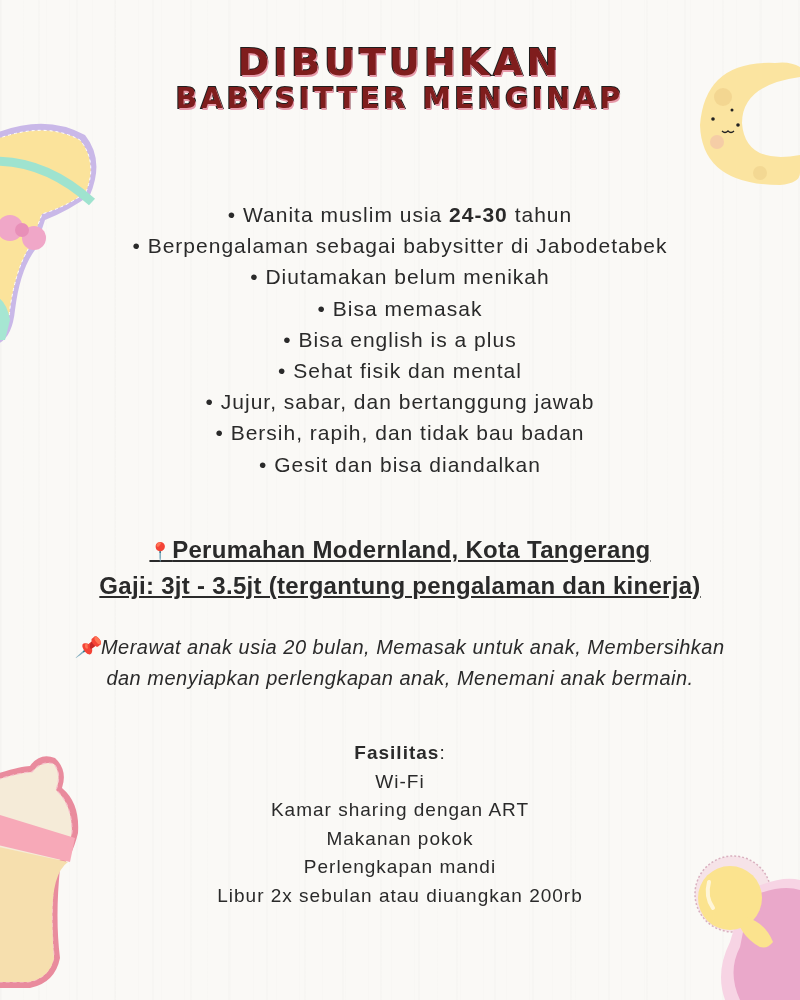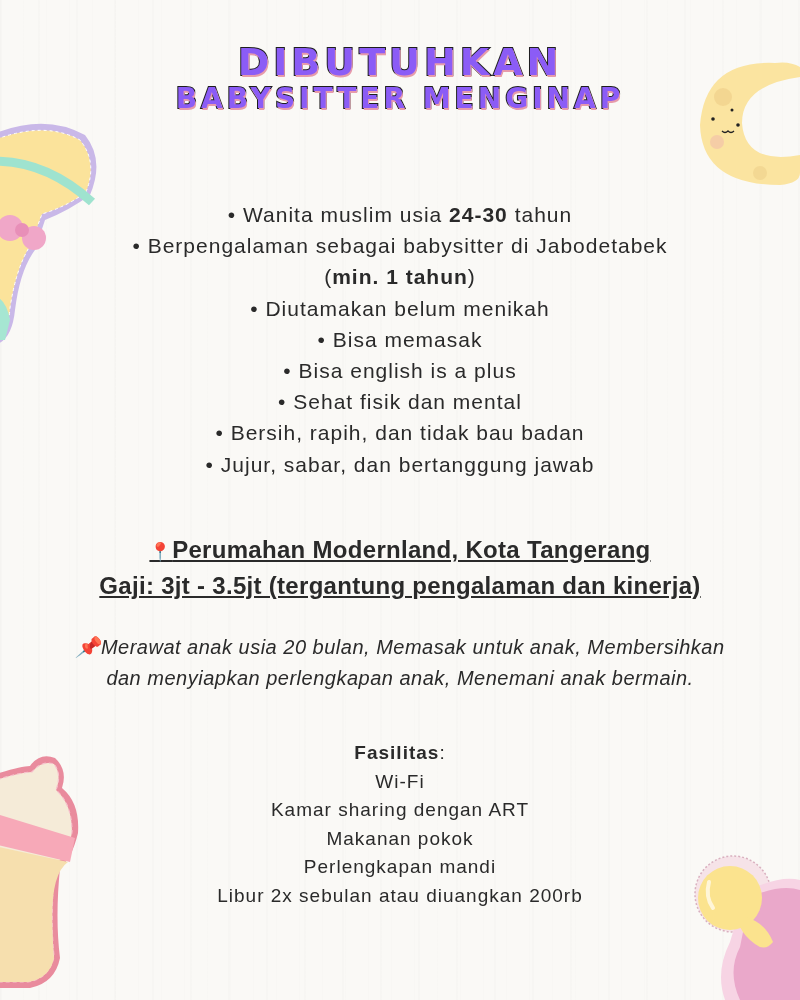--- a/index.html
+++ b/index.html
@@ -8,21 +8,21 @@
     background-color:#faf9f6;
     background-image: repeating-linear-gradient(90deg, rgba(0,0,0,0.012) 0px, rgba(0,0,0,0.012) 2px, transparent 2px, transparent 38px),
                       repeating-linear-gradient(90deg, rgba(0,0,0,0.008) 0px, rgba(0,0,0,0.008) 1px, transparent 1px, transparent 23px);
     font-family:"Liberation Sans", sans-serif;
     color:#2a2a2a;
   }
   .deco { position:absolute; }
   .title {
     position:absolute; left:0; right:0; text-align:center;
     font-family:"DejaVu Sans", sans-serif; font-weight:bold;
-    color:#8b5cf6; letter-spacing:3px;
+    color:#7f1d1d; letter-spacing:3px;
     -webkit-text-stroke:2px #1e1e1e;
     paint-order: stroke fill;
     text-shadow: 1px 2px 0 #e79bab;
   }
   .title-1 { top:40px; font-size:38px; letter-spacing:4px; }
   .title-2 { top:82px; font-size:28px; letter-spacing:4px; }
   .block { position:absolute; left:0; right:0; text-align:center; }
   .req { top:199px; font-size:21px; letter-spacing:1px; line-height:31.2px; }
   .req div { white-space:nowrap; }
   .req b { font-weight:bold; }
@@ -71,27 +71,27 @@
   <path d="M60 65 Q80 70 88 90 Q80 100 70 92 Q60 85 55 75 Z" fill="#fbe38e"></path>
   <path d="M24 30 Q20 45 28 56" stroke="#fff6d8" stroke-width="4" fill="none" stroke-linecap="round"></path>
 </svg>
 
 <div class="title title-1">DIBUTUHKAN</div>
 <div class="title title-2">BABYSITTER MENGINAP</div>
 
 <div class="block req">
   <div><span>• Wanita muslim usia </span><b>24-30</b><span> tahun</span></div>
   <div><span>• Berpengalaman sebagai babysitter di Jabodetabek</span><b></b><span></span></div>
-  <div><span>(</span><b>min. 1 tahun</b><span>)</span></div>
   <div><span>• Diutamakan belum menikah</span><b></b><span></span></div>
   <div><span>• Bisa memasak</span><b></b><span></span></div>
   <div><span>• Bisa english is a plus</span><b></b><span></span></div>
   <div><span>• Sehat fisik dan mental</span><b></b><span></span></div>
+  <div><span>• Jujur, sabar, dan bertanggung jawab</span><b></b><span></span></div>
   <div><span>• Bersih, rapih, dan tidak bau badan</span><b></b><span></span></div>
-  <div><span>• Jujur, sabar, dan bertanggung jawab</span><b></b><span></span></div>
+  <div><span>• Gesit dan bisa diandalkan</span><b></b><span></span></div>
 </div>
 
 <div class="block loc">
   <div><span class="pin">📍</span><span>Perumahan Modernland, Kota Tangerang</span></div>
   <div>Gaji: 3jt - 3.5jt (tergantung pengalaman dan kinerja)</div>
 </div>
 
 <div class="block duty">
   <span>📌</span><span>Merawat anak usia 20 bulan, Memasak untuk anak, Membersihkan dan menyiapkan perlengkapan anak, Menemani anak bermain.</span>
 </div>

